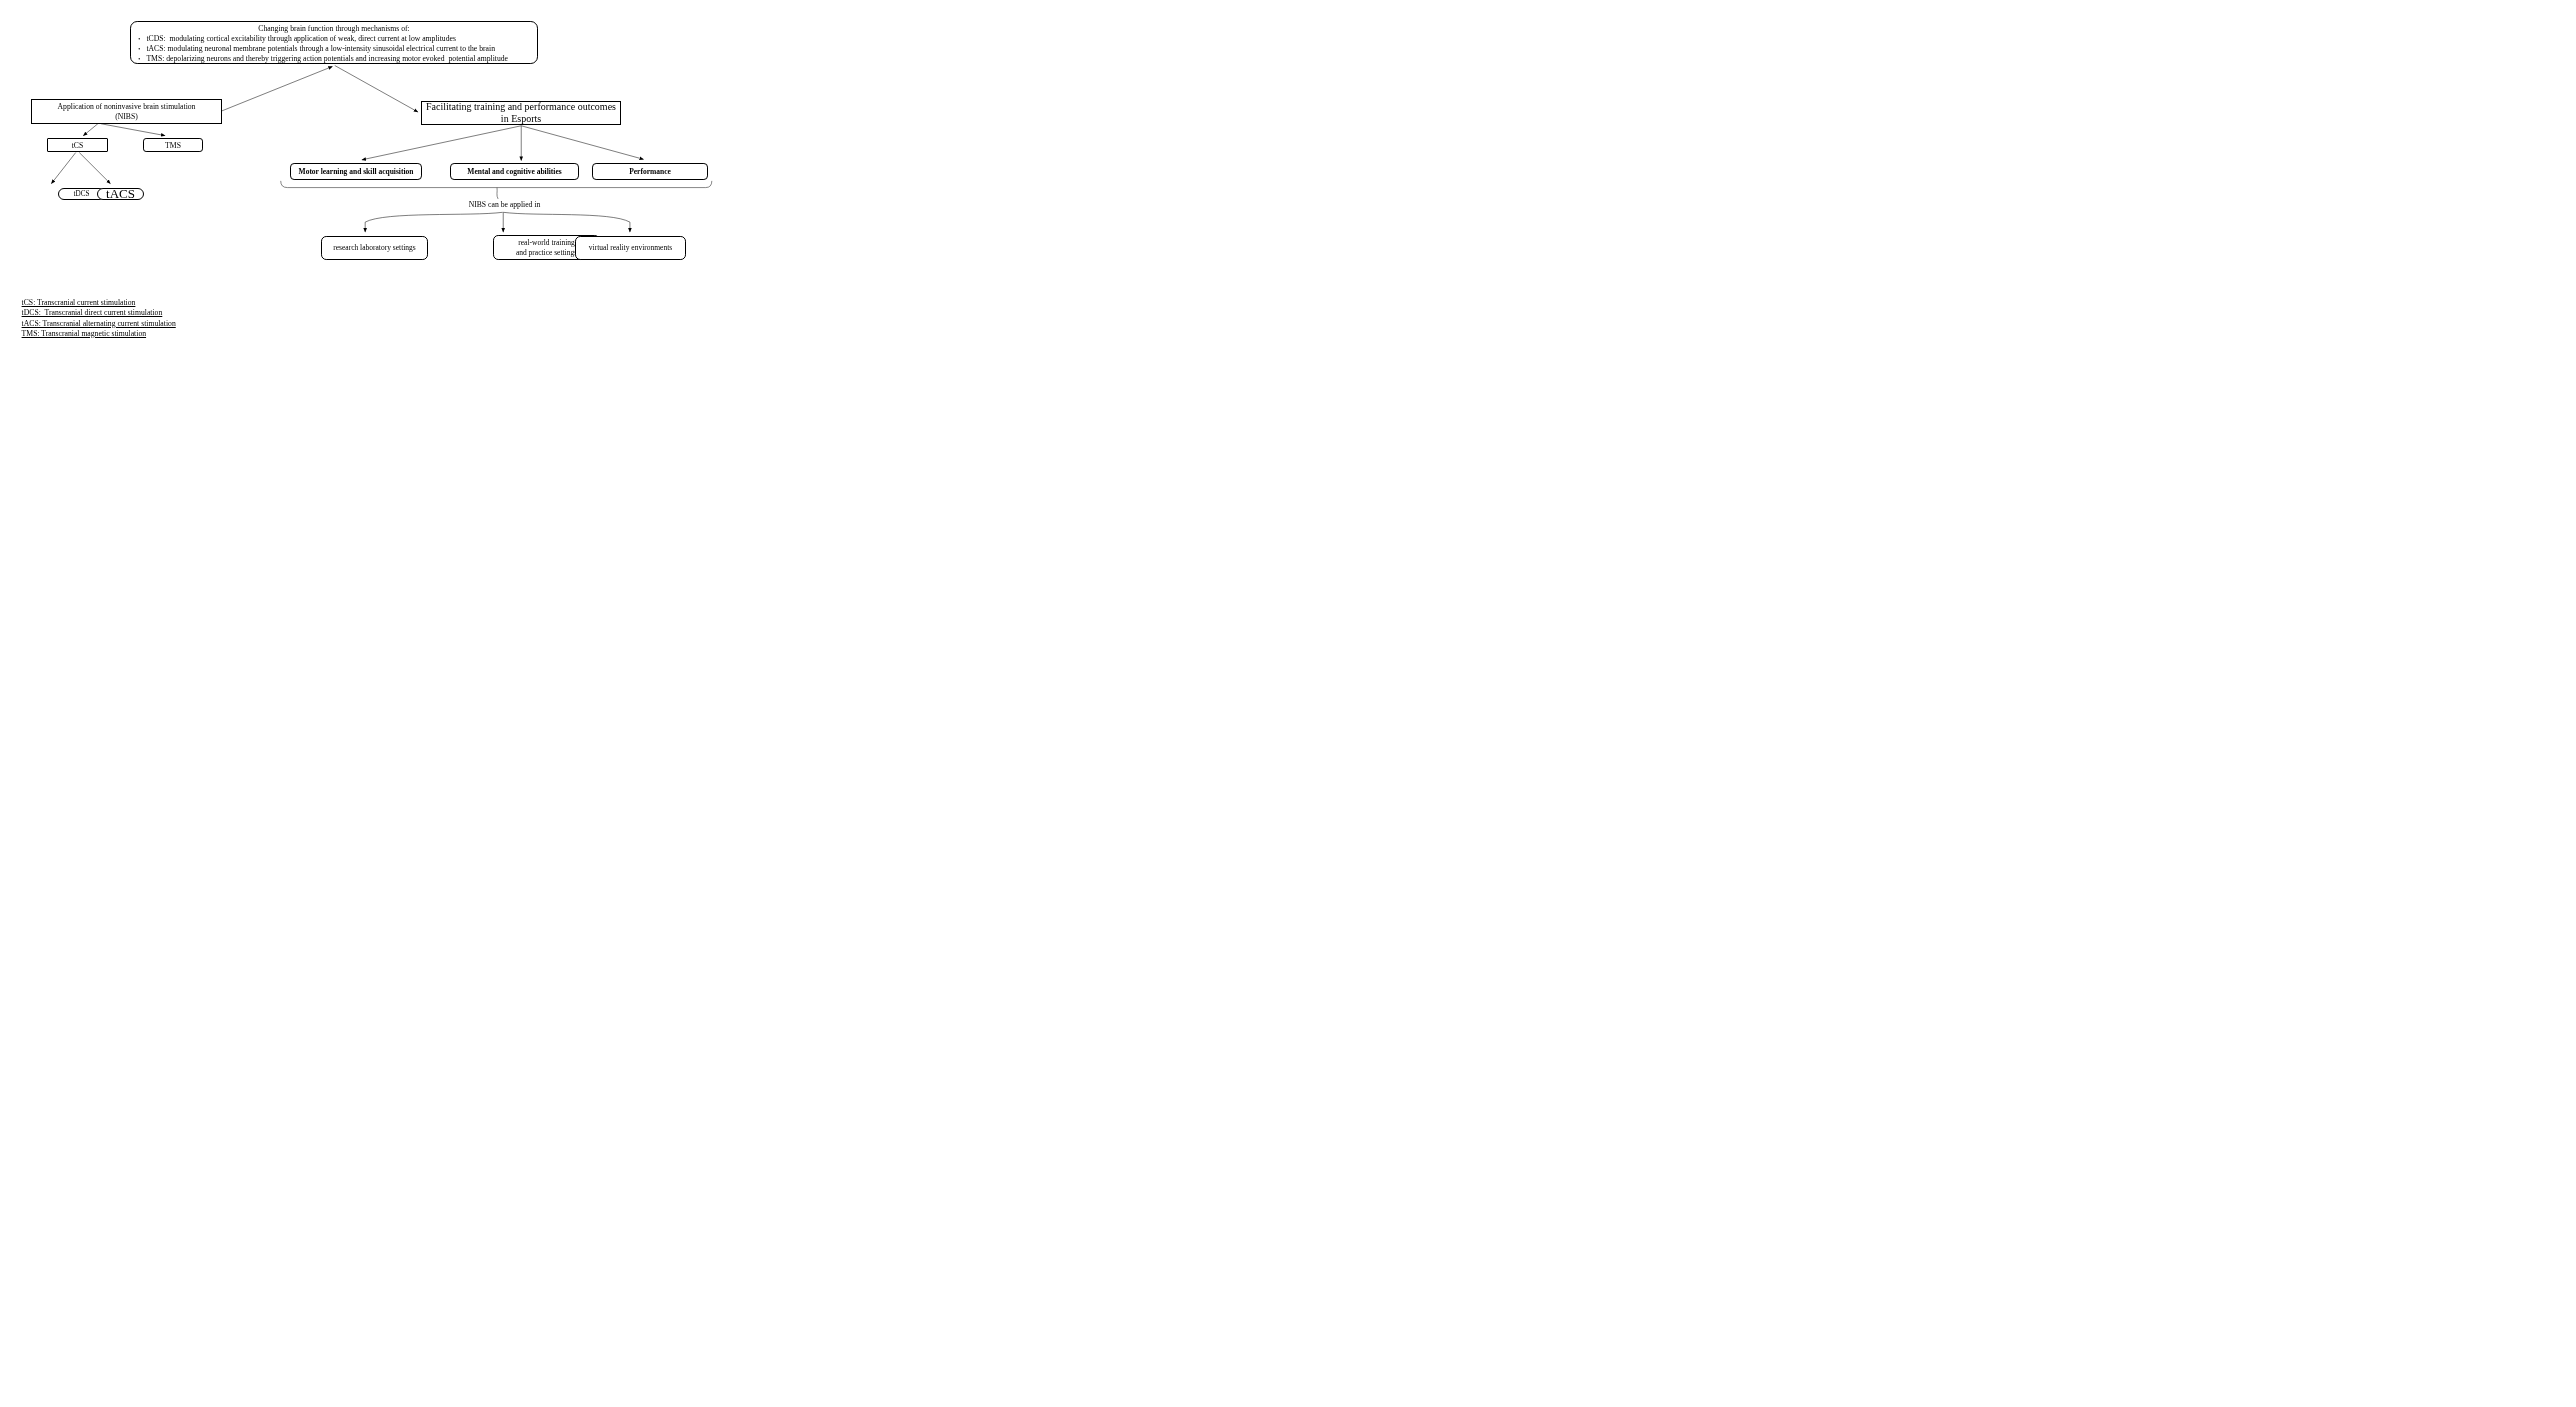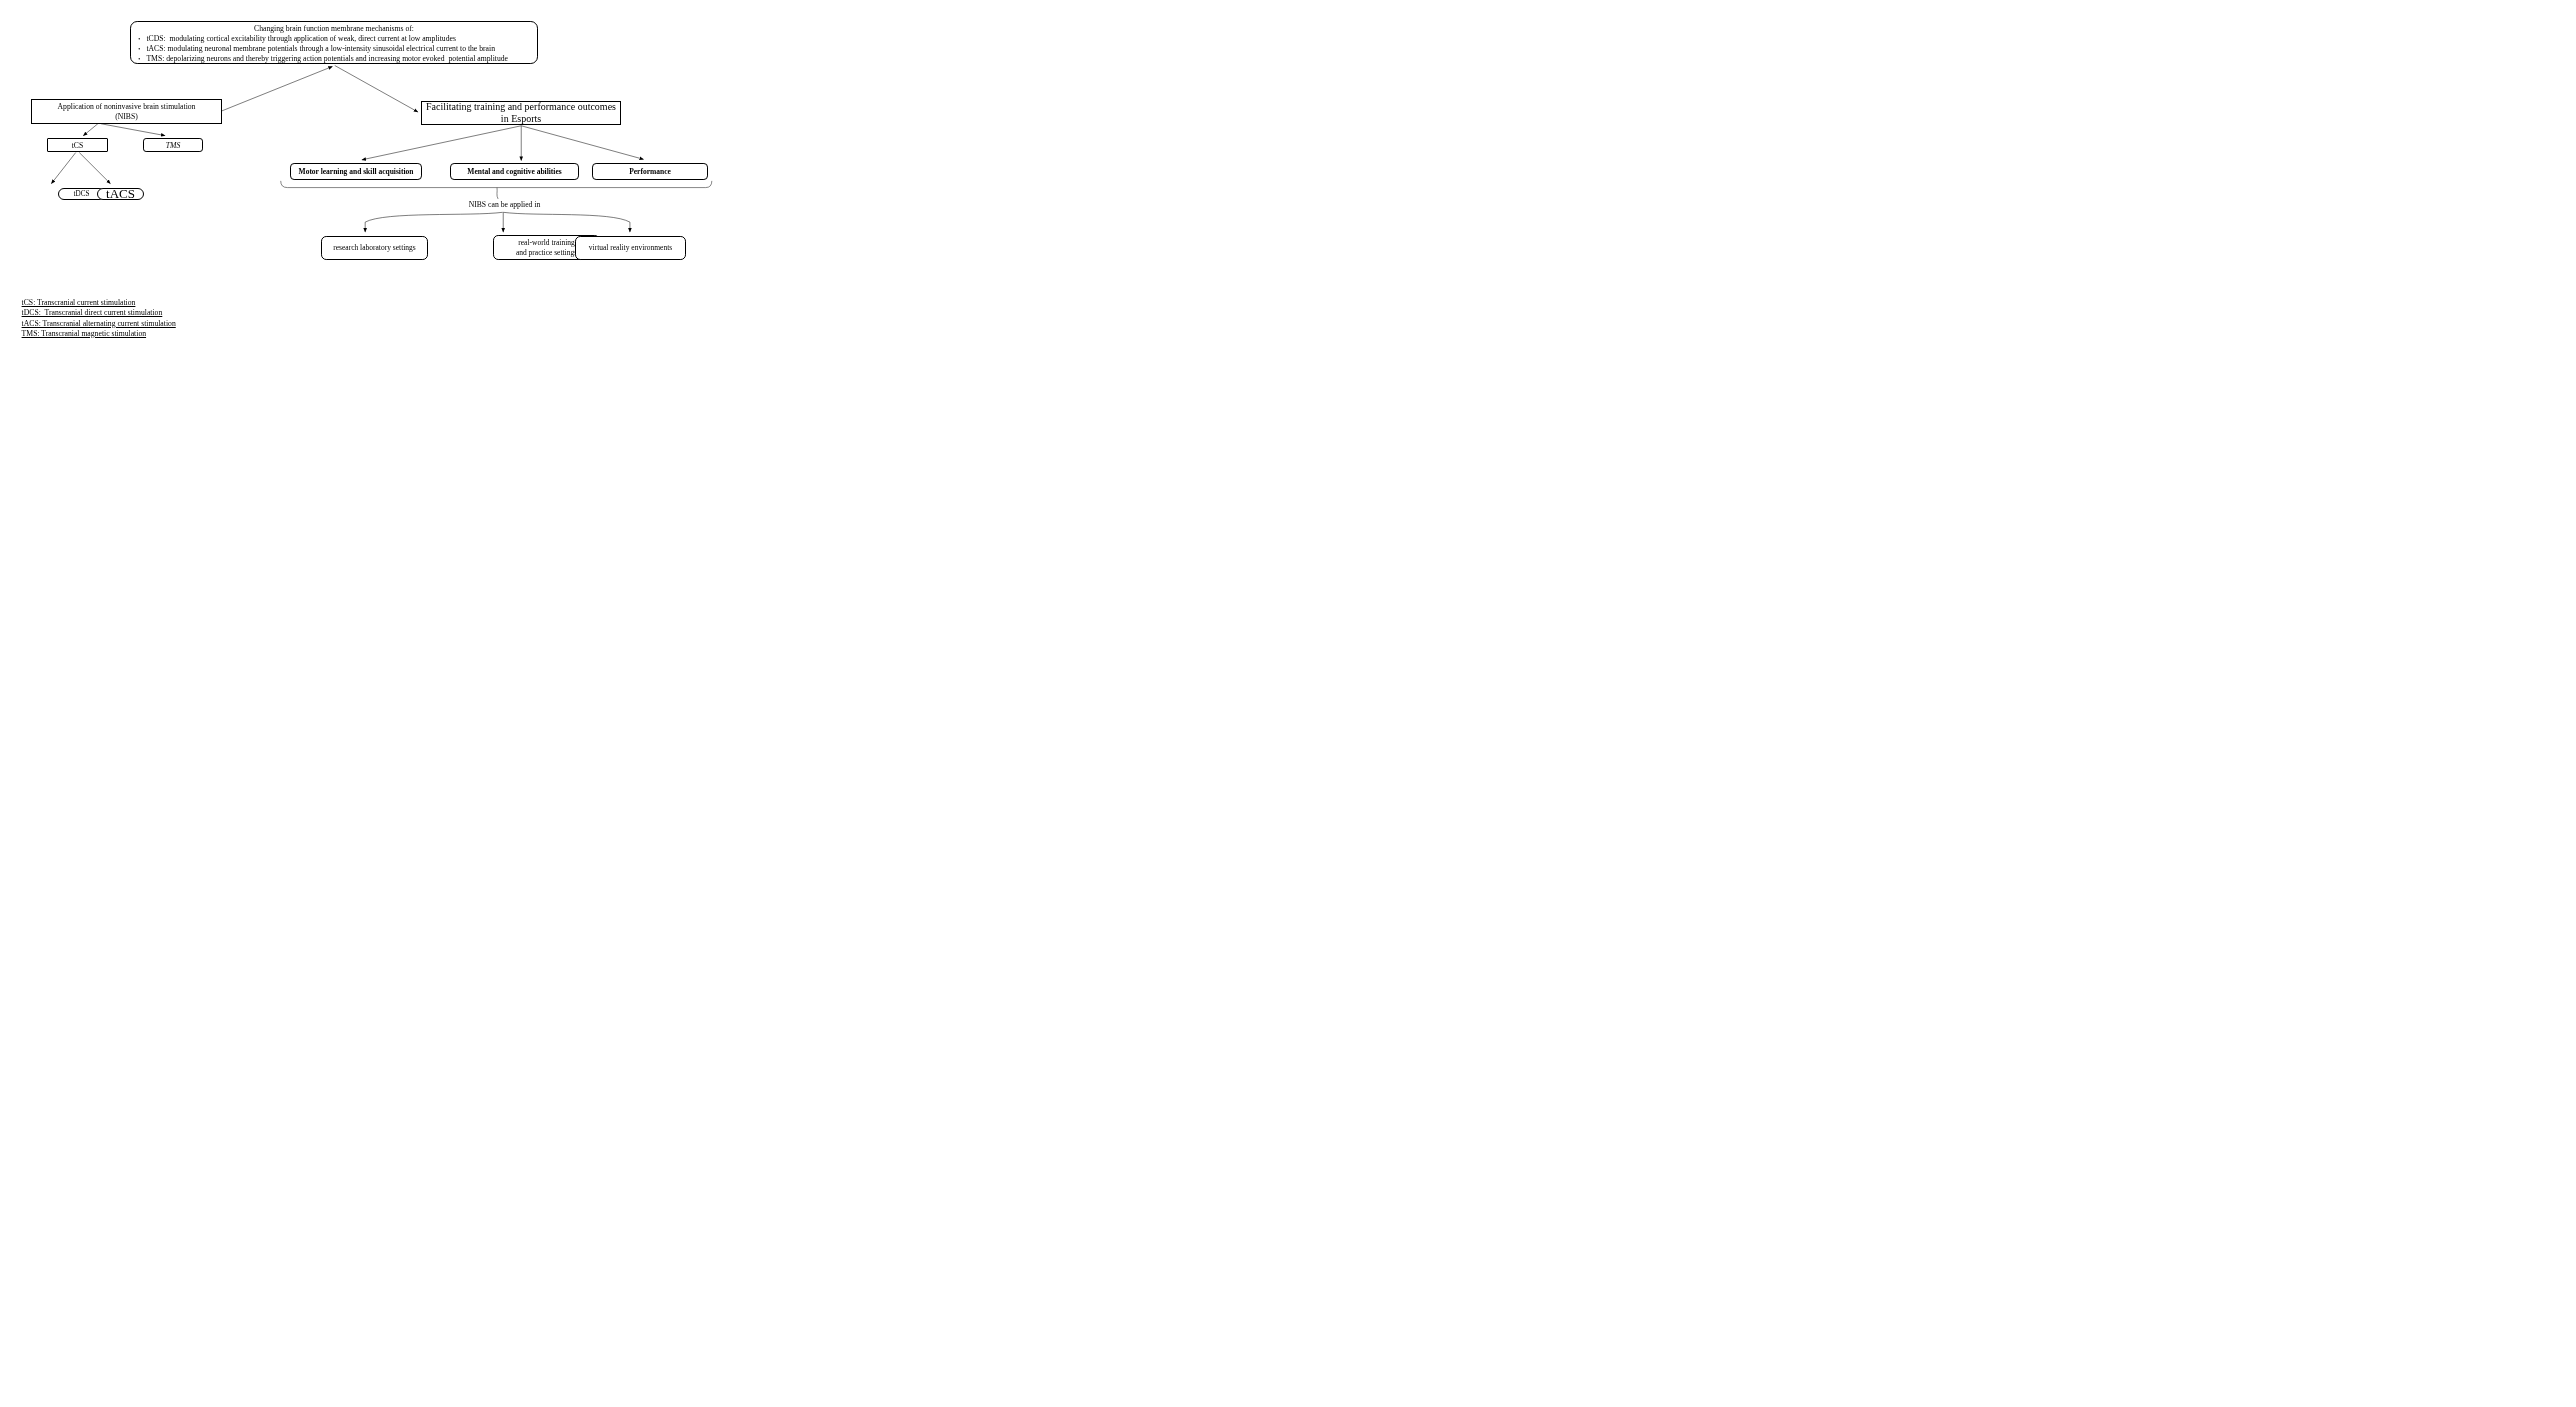--- a/index.html
+++ b/index.html
@@ -40,21 +40,21 @@
     justify-content: flex-start;
     padding: 2.1px 7.2px 0 7.2px;
     text-align: left;
   }
   .mech-title { text-align: center; font-size: 7.7px; line-height: 9.8px; }
   .bullet-row { display: flex; font-size: 7.7px; line-height: 10px; }
   .bullet-glyph { width: 8.2px; flex: 0 0 8.2px; font-size: 5.7px; line-height: 10px; }
 
   .nibs-box { left: 31px;  top: 99px; width: 191px; height: 25px; flex-direction: column; }
   .tcs-box  { left: 47px;  top: 138px; width: 61px; height: 14.4px; border-radius: 1px; }
-  .tms-box  { left: 143px; top: 138px; width: 60px; height: 14.4px; border-radius: 3.1px; font-style: italic; }
+  .tms-box  { left: 143px; top: 138px; width: 60px; height: 14.4px; border-radius: 3.1px; }
   .tdcs-box { left: 22px;  top: 188px; width: 47px;  height: 12px; border-radius: 6.2px; font-size: 7.2px; margin-left: 36px; }
   .tacs-box { left: 97px; top: 188px; width: 47px;  height: 12px; border-radius: 6.2px; font-size: 13px; }
 
   .esports-box { left: 421px; top: 101px; width: 200px; height: 24px; font-size: 10px; padding: 0 1px; }
 
   .outcome { font-weight: bold; font-size: 7.5px; height: 16.5px; top: 163px; border-radius: 4.1px; }
   .motor-box  { left: 290px;  width: 132px; align-items: center; }
   .mental-box { left: 450px;  width: 129px; }
   .perf-box   { left: 592px; width: 116px; }
 
@@ -103,21 +103,21 @@
       <path d="M977,412 L977,450" marker-end="url(#ah)"></path>
       <path d="M977,412 C1040,420 1185,410 1223,431 L1223,450" marker-end="url(#ah)"></path>
     </g>
     <g fill="none" stroke="#4a4a4a" stroke-width="1.3">
       <path d="M545,351 Q545,364 558,364 L1370,364 Q1382,364 1382,351"></path>
       <path d="M965,364 C966,373 963,379 967,386"></path>
     </g>
   </svg>
 
   <div class="node mech-box">
-    <div class="mech-title">Changing brain function membrane mechanisms of:</div>
+    <div class="mech-title">Changing brain function through mechanisms of:</div>
     <div class="bullet-row">
       <span class="bullet-glyph">•</span>
       <span class="keep-ws">tCDS:  modulating cortical excitability through application of weak, direct current at low amplitudes</span>
     </div>
     <div class="bullet-row">
       <span class="bullet-glyph">•</span>
       <span class="keep-ws">tACS: modulating neuronal membrane potentials through a low-intensity sinusoidal electrical current to the brain</span>
     </div>
     <div class="bullet-row">
       <span class="bullet-glyph">•</span>

